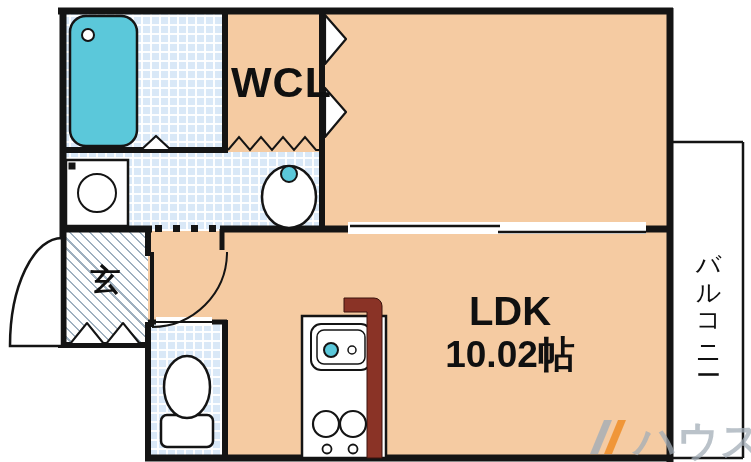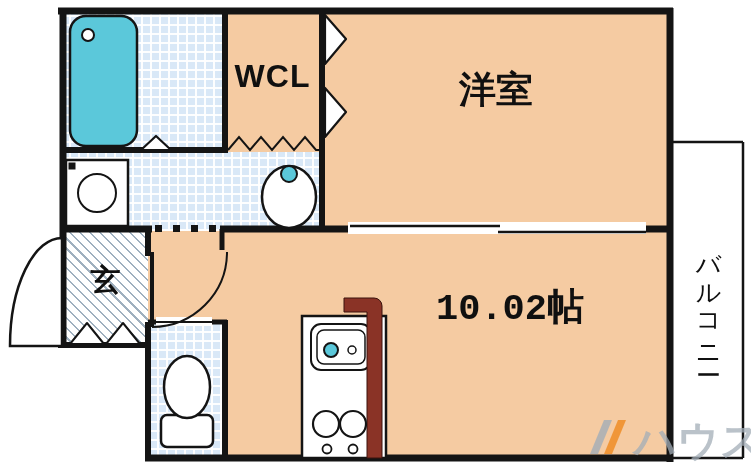--- a/index.html
+++ b/index.html
@@ -14,24 +14,24 @@
     background-image:
       repeating-linear-gradient(0deg, rgba(255,255,255,.95) 0 2px, transparent 2px 9px),
       repeating-linear-gradient(90deg, rgba(255,255,255,.95) 0 2px, transparent 2px 9px);
   }
   .hatch{
     background-color:#ffffff;
     background-image:repeating-linear-gradient(45deg,var(--hatch-line,#9FB0BF) 0 1.5px, transparent 1.5px 7px);
   }
   svg.overlay{position:absolute;left:0;top:0;width:751px;height:462px;z-index:5;}
   .label{position:absolute;z-index:6;text-align:center;line-height:1.2;font-weight:600;}
-  .label-wcl{left:224px;top:57px;width:97px;font-size:32px;letter-spacing:1px;}
+  .label-wcl{left:231px;top:57px;width:97px;font-size:43px;letter-spacing:1px;}
   .label-western{left:322px;top:68px;width:348px;font-size:37px;}
   .label-ldk{left:350px;top:288px;width:320px;font-size:40px;line-height:1.15;}
-  .label-ldk .size-line{font-size:37px;font-family:Liberation Mono, monospace;}
+  .label-ldk .size-line{font-size:37px;}
   .label-genkan{left:63px;top:262px;width:85px;font-size:30px;}
   .label-balcony{
     left:674px;top:150px;width:70px;height:300px;font-size:25px;font-weight:500;
     writing-mode:vertical-rl;display:flex;align-items:center;justify-content:center;
     letter-spacing:3px;
   }
   .watermark{
     position:absolute;right:-12px;bottom:0;z-index:7;display:flex;align-items:flex-end;gap:4px;
   }
   .watermark .wm-text{
@@ -155,24 +155,24 @@
         <circle cx="353" cy="424" r="13" stroke-width="2.2"></circle>
         <circle cx="327" cy="449" r="4.5" stroke-width="1.8"></circle>
         <circle cx="353" cy="449" r="4.5" stroke-width="1.8"></circle>
       </g>
     </g>
   </svg>
 
   <div class="label label-wcl">WCL</div>
 
   <div class="label label-western">
-    <div>洋室</div>
   </div>
 
   <div class="label label-ldk">
+    <div>LDK</div>
     <div class="size-line">10.02帖</div>
   </div>
 
   <div class="label label-genkan">玄</div>
 
   <div class="label label-balcony">バルコニー</div>
 
   <div class="watermark">
     <span class="wm-icon">
       <svg width="44" height="44" viewBox="0 0 44 44">

